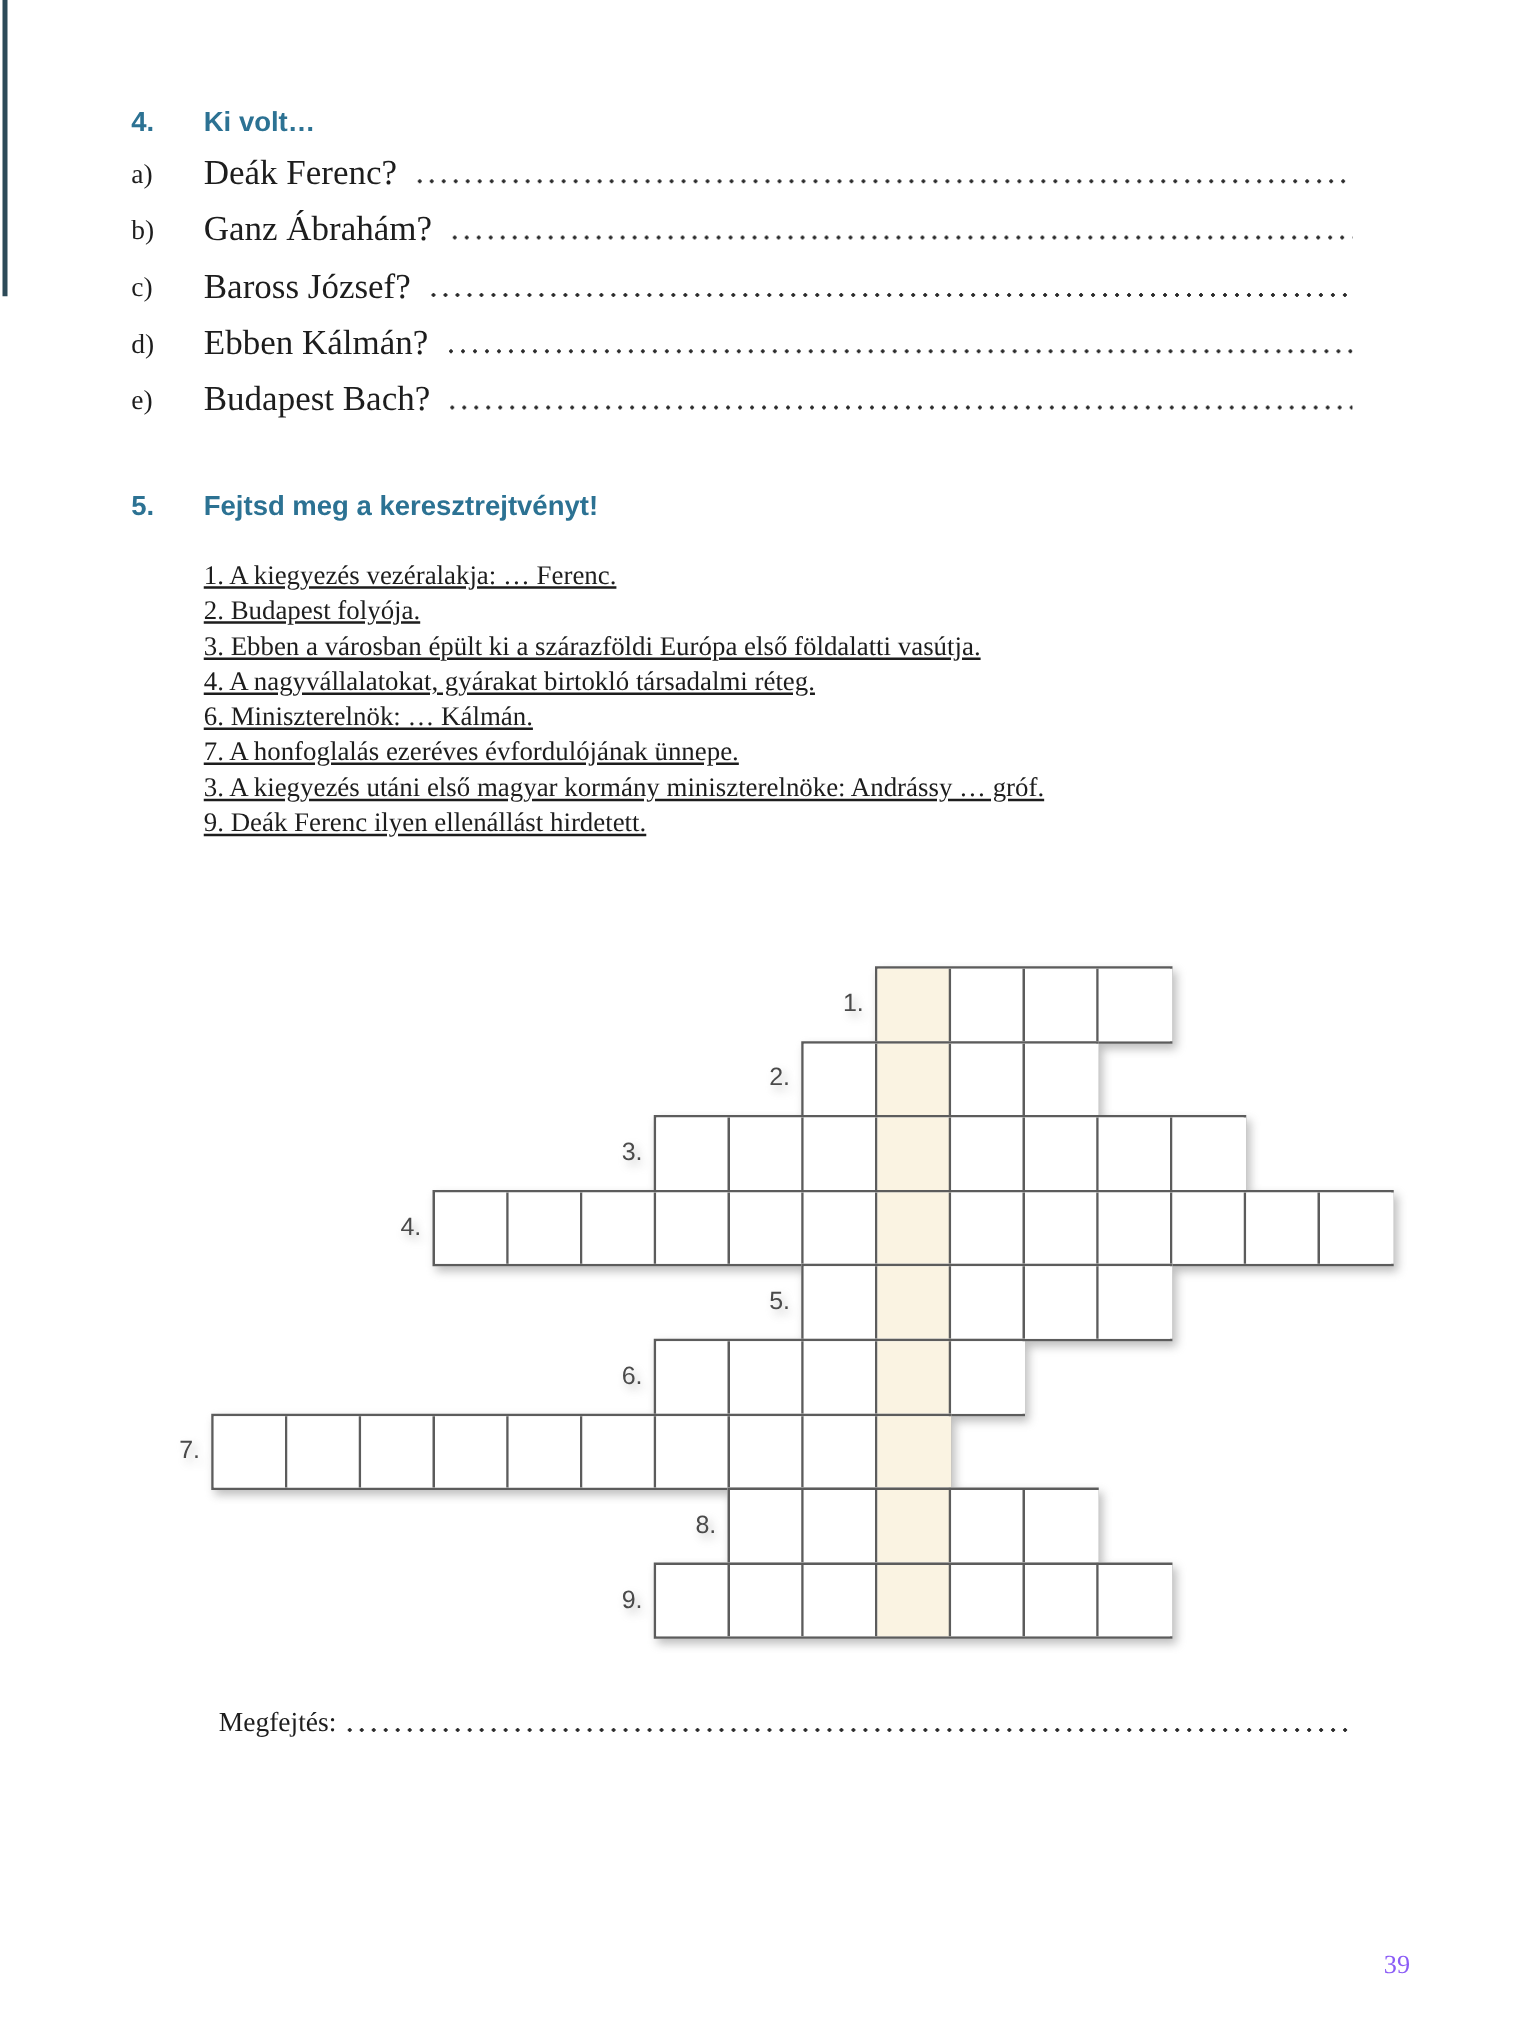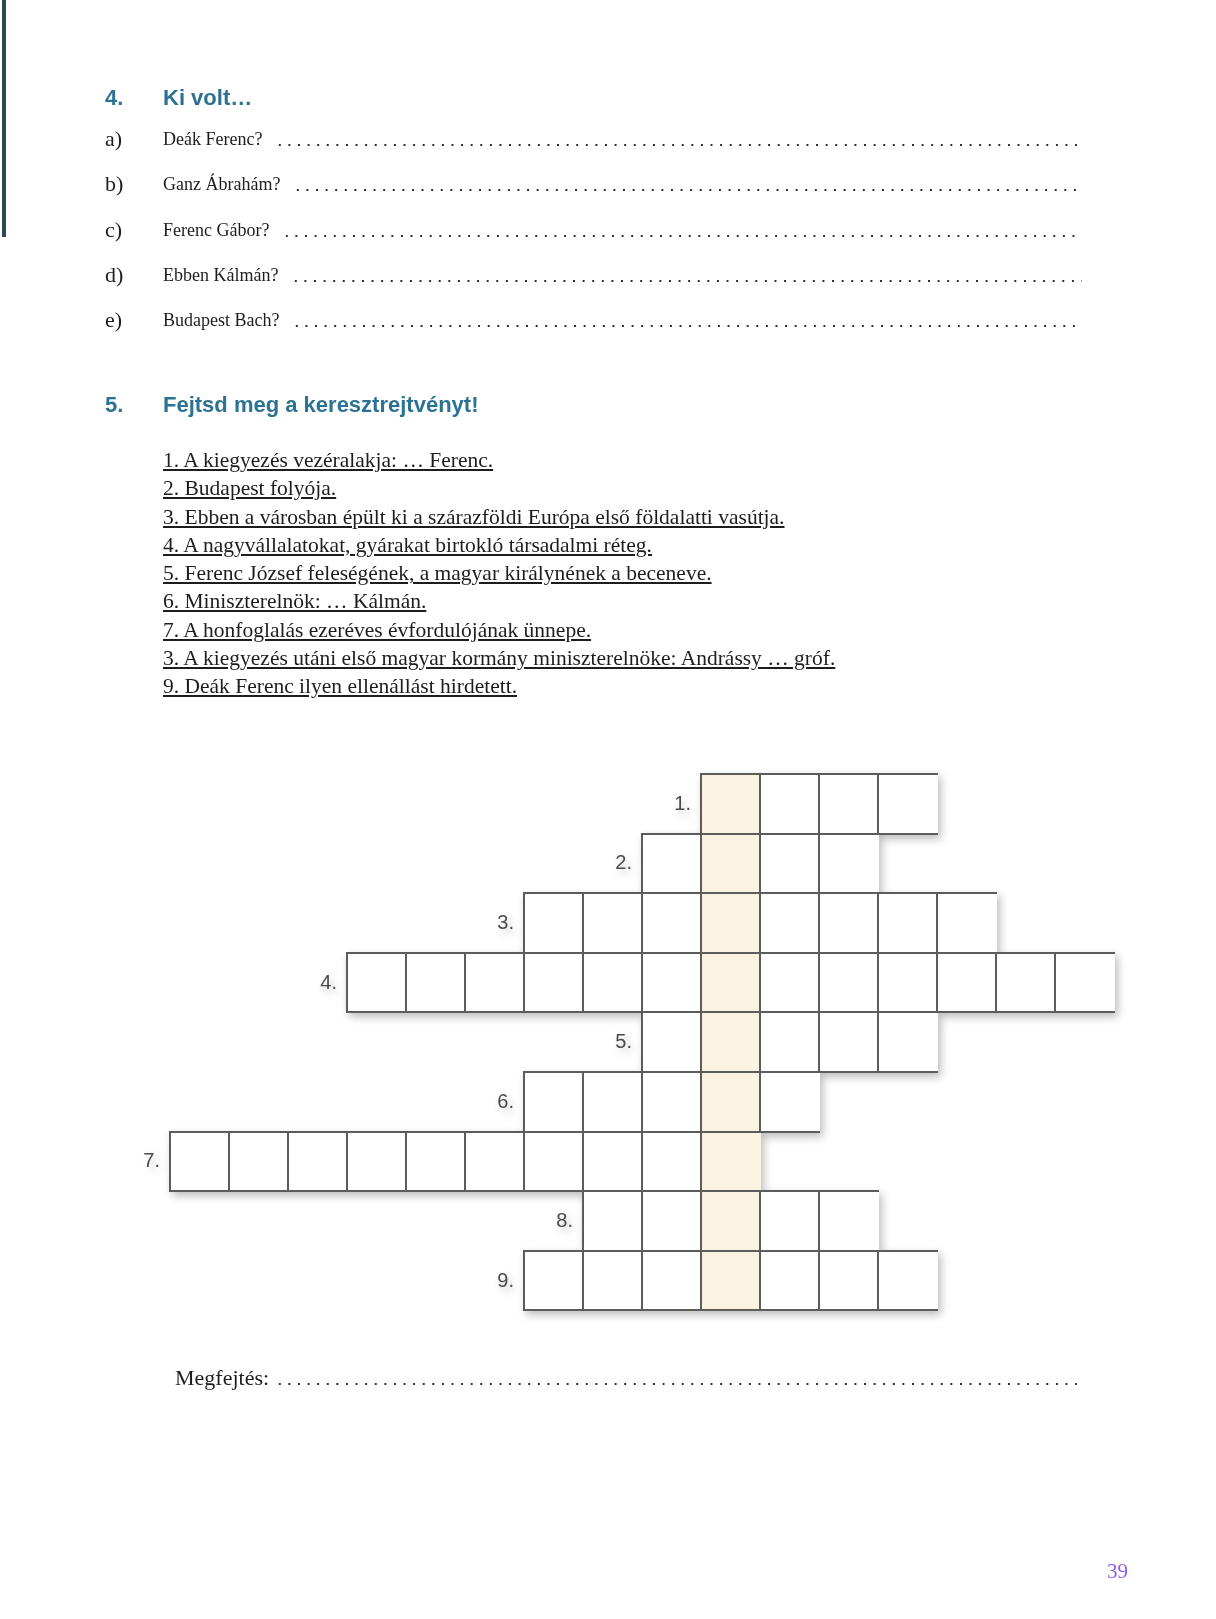--- a/index.html
+++ b/index.html
@@ -22,21 +22,21 @@
     display: flex;
     font-family: "Liberation Sans", sans-serif;
     font-weight: 700; font-size: 22px; line-height: 24px;
     color: #2c7293;
   }
   .sec-heading .sec-num { width: 58px; flex: 0 0 58px; }
   
   .q-list { position: absolute; left: 105px; right: 134px; top: 107px; }
   .q-row { display: flex; align-items: flex-end; height: 45.2px; }
   .q-letter { flex: 0 0 58px; font-size: 22px; line-height: 26px; }
-  .q-text { flex: 0 0 auto; font-size: 18px; line-height: 26px; white-space: pre; }
+  .q-text { flex: 0 0 auto; font-size: 28px; line-height: 26px; white-space: pre; }
   .dots {
     flex: 1 1 auto; height: 8px; margin-left: 13px; margin-bottom: 3px;
     background-image: radial-gradient(circle, #2b2b2b 1.25px, rgba(0,0,0,0) 1.45px);
     background-size: 9.6px 8px;
     background-repeat: repeat-x;
     background-position: left bottom;
   }
   
   .clue-list { position: absolute; left: 163px; right: 100px; top: 446px; }
   .clue-line { font-size: 21.5px; line-height: 28.3px; white-space: pre; text-decoration: underline; }
@@ -96,21 +96,21 @@
       <span class="q-text">Deák Ferenc?</span>
       <span class="dots"></span>
     </div>
     <div class="q-row">
       <span class="q-letter">b)</span>
       <span class="q-text">Ganz Ábrahám?</span>
       <span class="dots"></span>
     </div>
     <div class="q-row">
       <span class="q-letter">c)</span>
-      <span class="q-text">Ferenc Gábor?</span>
+      <span class="q-text">Baross József?</span>
       <span class="dots"></span>
     </div>
     <div class="q-row">
       <span class="q-letter">d)</span>
       <span class="q-text">Ebben Kálmán?</span>
       <span class="dots"></span>
     </div>
     <div class="q-row">
       <span class="q-letter">e)</span>
       <span class="q-text">Budapest Bach?</span>
@@ -121,21 +121,20 @@
 <div class="sec-heading" style="top: 393px;">
   <span class="sec-num">5.</span>
   <span>Fejtsd meg a keresztrejtvényt!</span>
 </div>
 
 <div class="clue-list">
     <div class="clue-line">1. A kiegyezés vezéralakja: … Ferenc.</div>
     <div class="clue-line">2. Budapest folyója.</div>
     <div class="clue-line">3. Ebben a városban épült ki a szárazföldi Európa első földalatti vasútja.</div>
     <div class="clue-line">4. A nagyvállalatokat, gyárakat birtokló társadalmi réteg.</div>
-    <div class="clue-line">5. Ferenc József feleségének, a magyar királynének a beceneve.</div>
     <div class="clue-line">6. Miniszterelnök: … Kálmán.</div>
     <div class="clue-line">7. A honfoglalás ezeréves évfordulójának ünnepe.</div>
     <div class="clue-line">3. A kiegyezés utáni első magyar kormány miniszterelnöke: Andrássy … gróf.</div>
     <div class="clue-line">9. Deák Ferenc ilyen ellenállást hirdetett.</div>
   </div>
 
 <div class="cw">
     <div class="cw-row" style="left: 530px; top: 0px; width: 238px; height: 61.6px;">
       <div class="cw-cell" style="background: rgb(250, 243, 226);"></div>
       <div class="cw-cell"></div>

